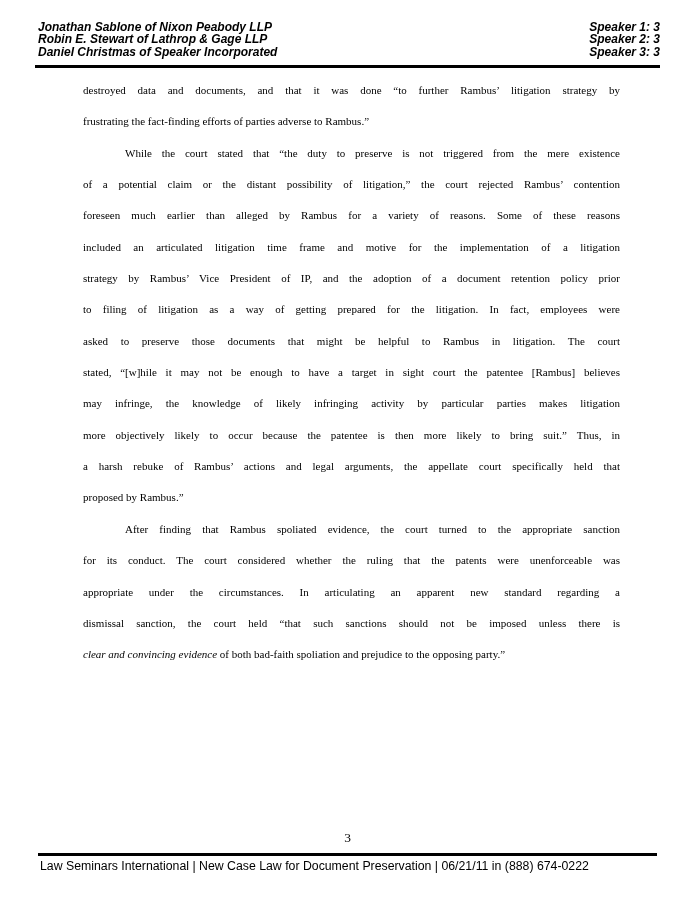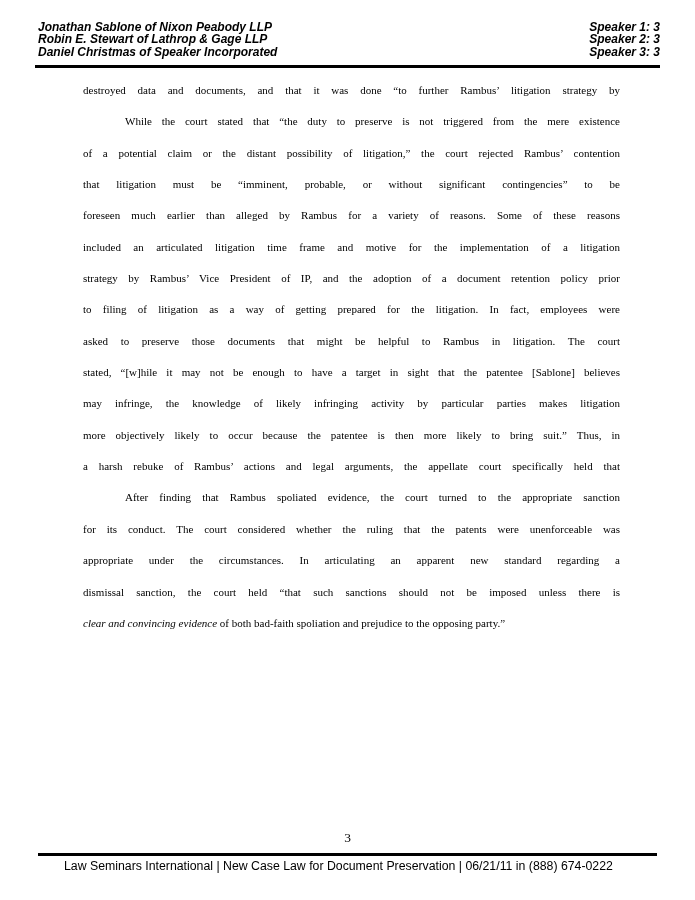--- a/index.html
+++ b/index.html
@@ -53,21 +53,20 @@
     font-size: 13.5px;
     color: #000;
   }
   .footer-text {
     position: absolute;
     left: 40px;
     top: 859px;
     font-family: "Liberation Sans", sans-serif;
     font-size: 12.3px;
     color: #000;
-    margin-left: 24px;
   }
 </style>
 </head>
 <body>
 
 <div class="page">
 
   <div class="header">
     <div class="header-left">
       <div>Jonathan Sablone of Nixon Peabody LLP</div>
@@ -78,33 +77,34 @@
       <div>Speaker 1: 3</div>
       <div>Speaker 2: 3</div>
       <div>Speaker 3: 3</div>
     </div>
   </div>
 
   <div class="rule rule-top"></div>
 
   <div class="doc-body">
     <div class="line">destroyed data and documents, and that it was done “to further Rambus’ litigation strategy by</div>
+    <div class="line lastline">frustrating the fact-finding efforts of parties adverse to Rambus.”</div>
 
     <div class="line indent">While the court stated that “the duty to preserve is not triggered from the mere existence</div>
     <div class="line">of a potential claim or the distant possibility of litigation,” the court rejected Rambus’ contention</div>
-    <div class="line">that litigation must be “imminent, probable, or without significant contingencies” to be</div>
     <div class="line">foreseen much earlier than alleged by Rambus for a variety of reasons.  Some of these reasons</div>
     <div class="line">included an articulated litigation time frame and motive for the implementation of a litigation</div>
     <div class="line">strategy by Rambus’ Vice President of IP, and the adoption of a document retention policy prior</div>
     <div class="line">to filing of litigation as a way of getting prepared for the litigation.  In fact, employees were</div>
     <div class="line">asked to preserve those documents that might be helpful to Rambus in litigation.  The court</div>
-    <div class="line">stated, “[w]hile it may not be enough to have a target in sight that the patentee [Sablone] believes</div>
+    <div class="line">stated, “[w]hile it may not be enough to have a target in sight court the patentee [Rambus] believes</div>
     <div class="line">may infringe, the knowledge of likely infringing activity by particular parties makes litigation</div>
     <div class="line">more objectively likely to occur because the patentee is then more likely to bring suit.”  Thus, in</div>
     <div class="line">a harsh rebuke of Rambus’ actions and legal arguments, the appellate court specifically held that</div>
+    <div class="line lastline">proposed by Rambus.”</div>
 
     <div class="line indent">After finding that Rambus spoliated evidence, the court turned to the appropriate sanction</div>
     <div class="line">for its conduct.  The court considered whether the ruling that the patents were unenforceable was</div>
     <div class="line">appropriate under the circumstances.  In articulating an apparent new standard regarding a</div>
     <div class="line">dismissal sanction, the court held “that such sanctions should not be imposed unless there is</div>
     <div class="line lastline"><i>clear and convincing evidence</i><span> of both bad-faith spoliation and prejudice to the opposing party.”</span></div>
   </div>
 
   <div class="page-number">3</div>
 

